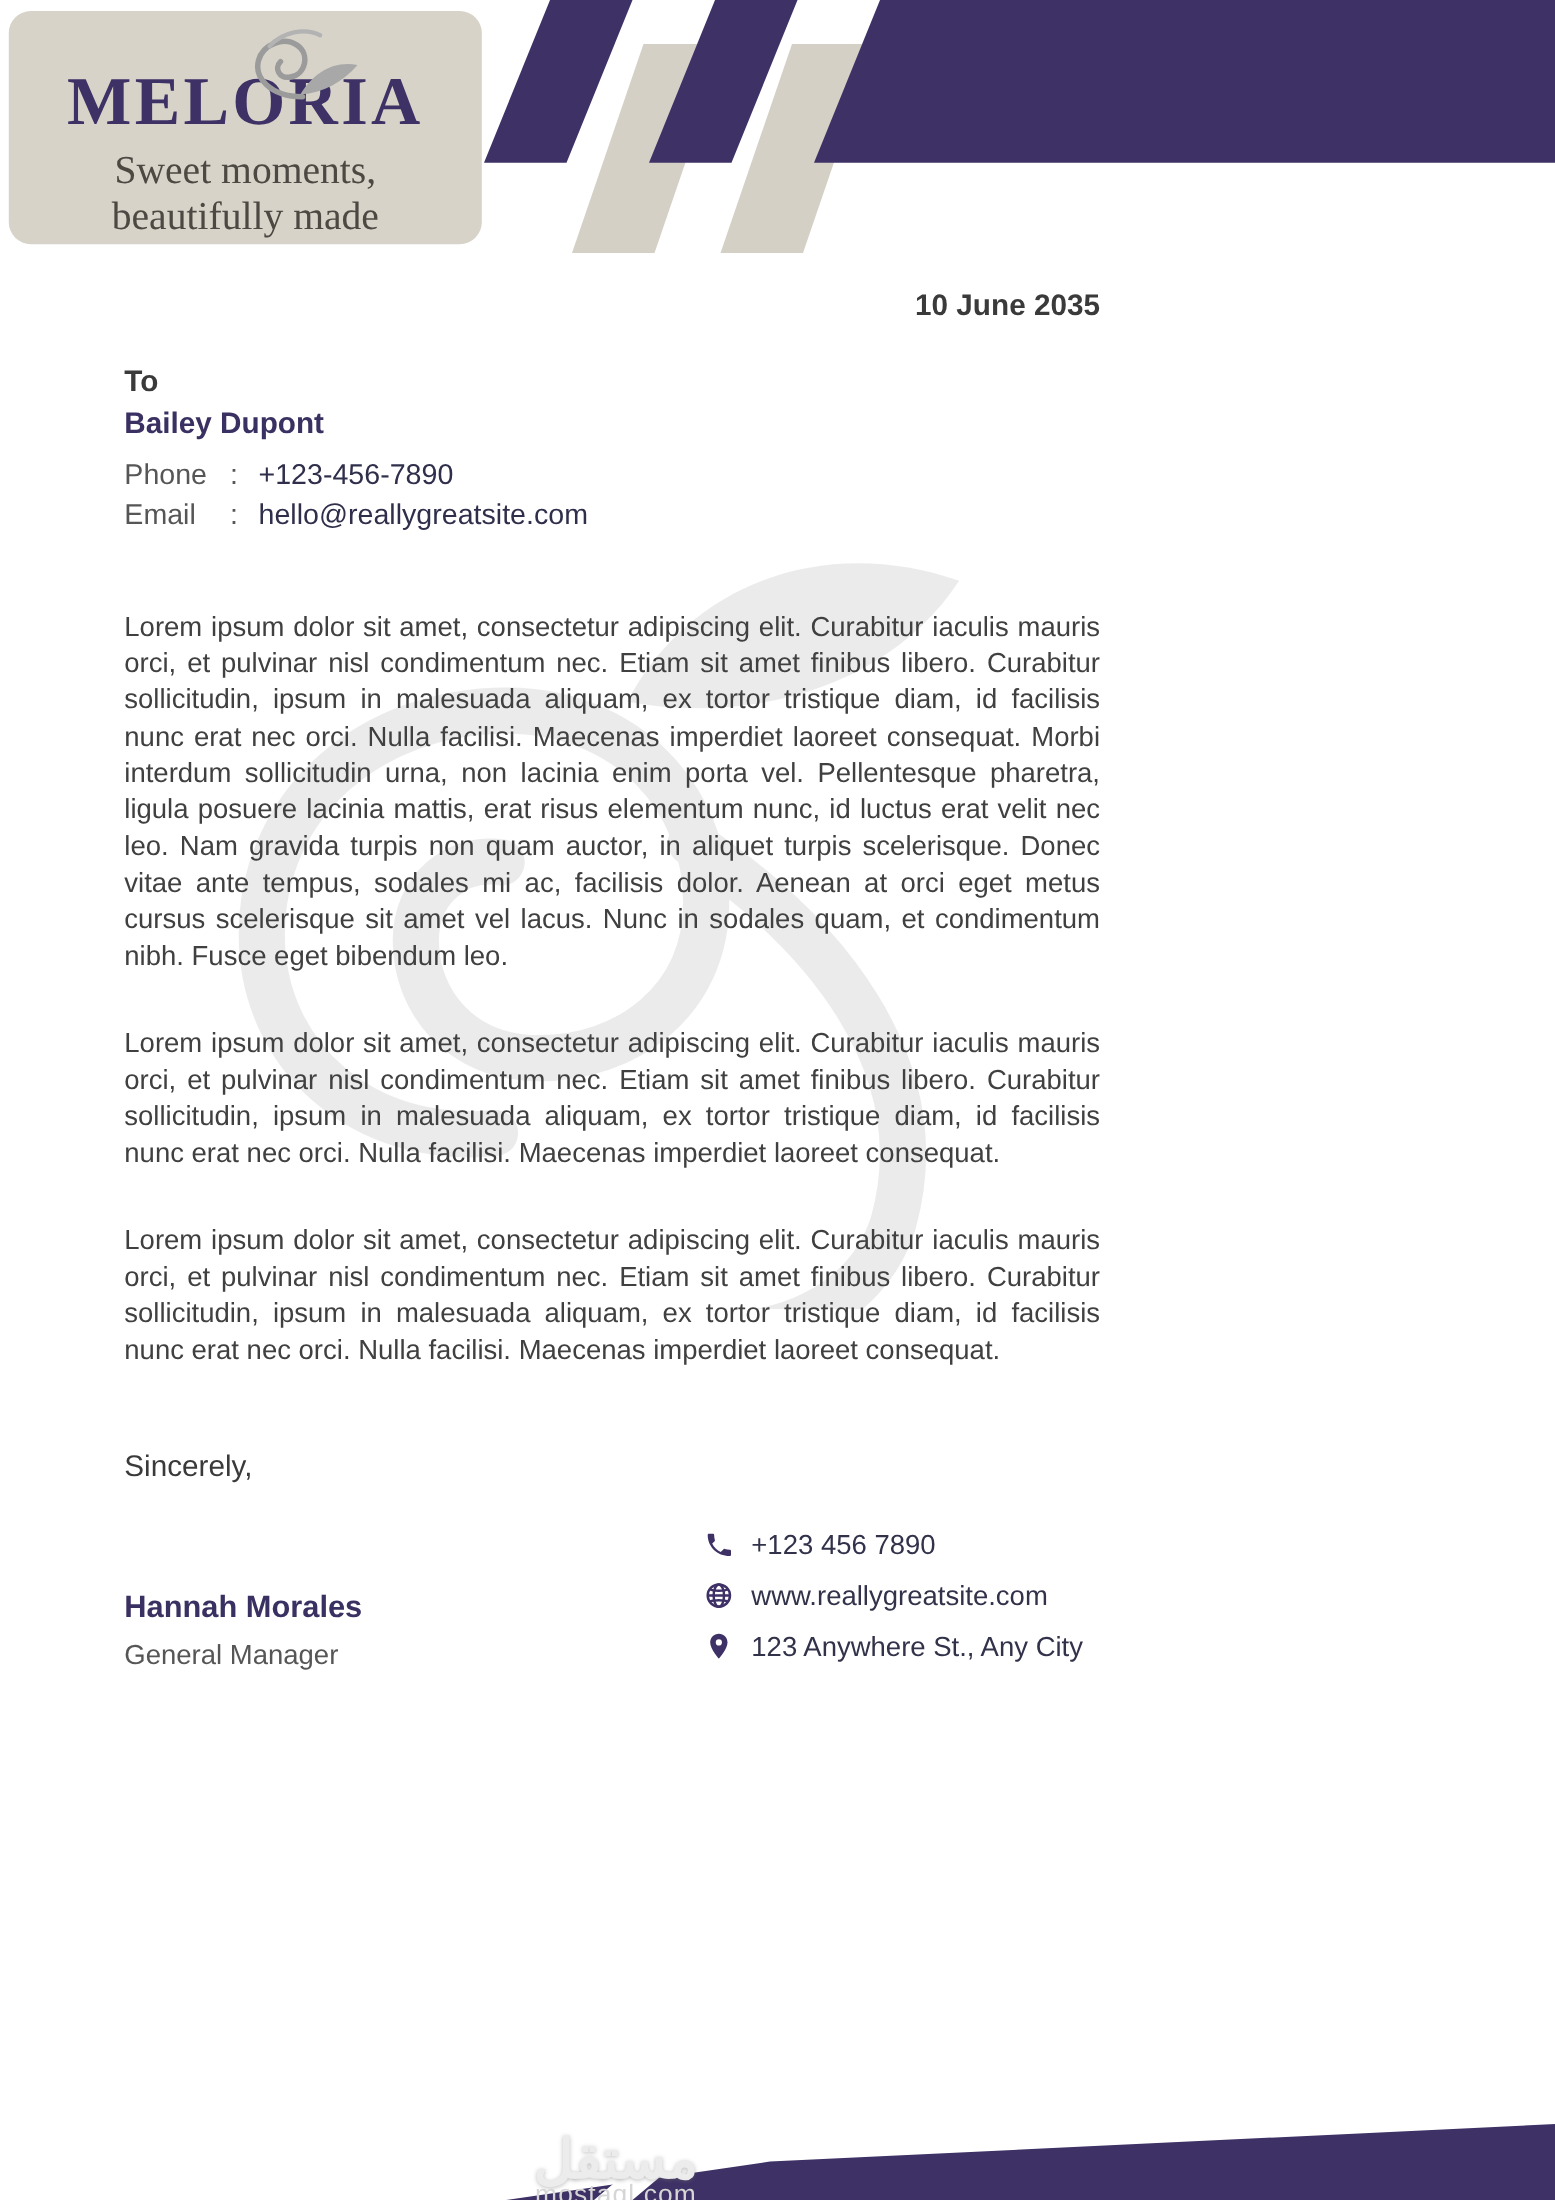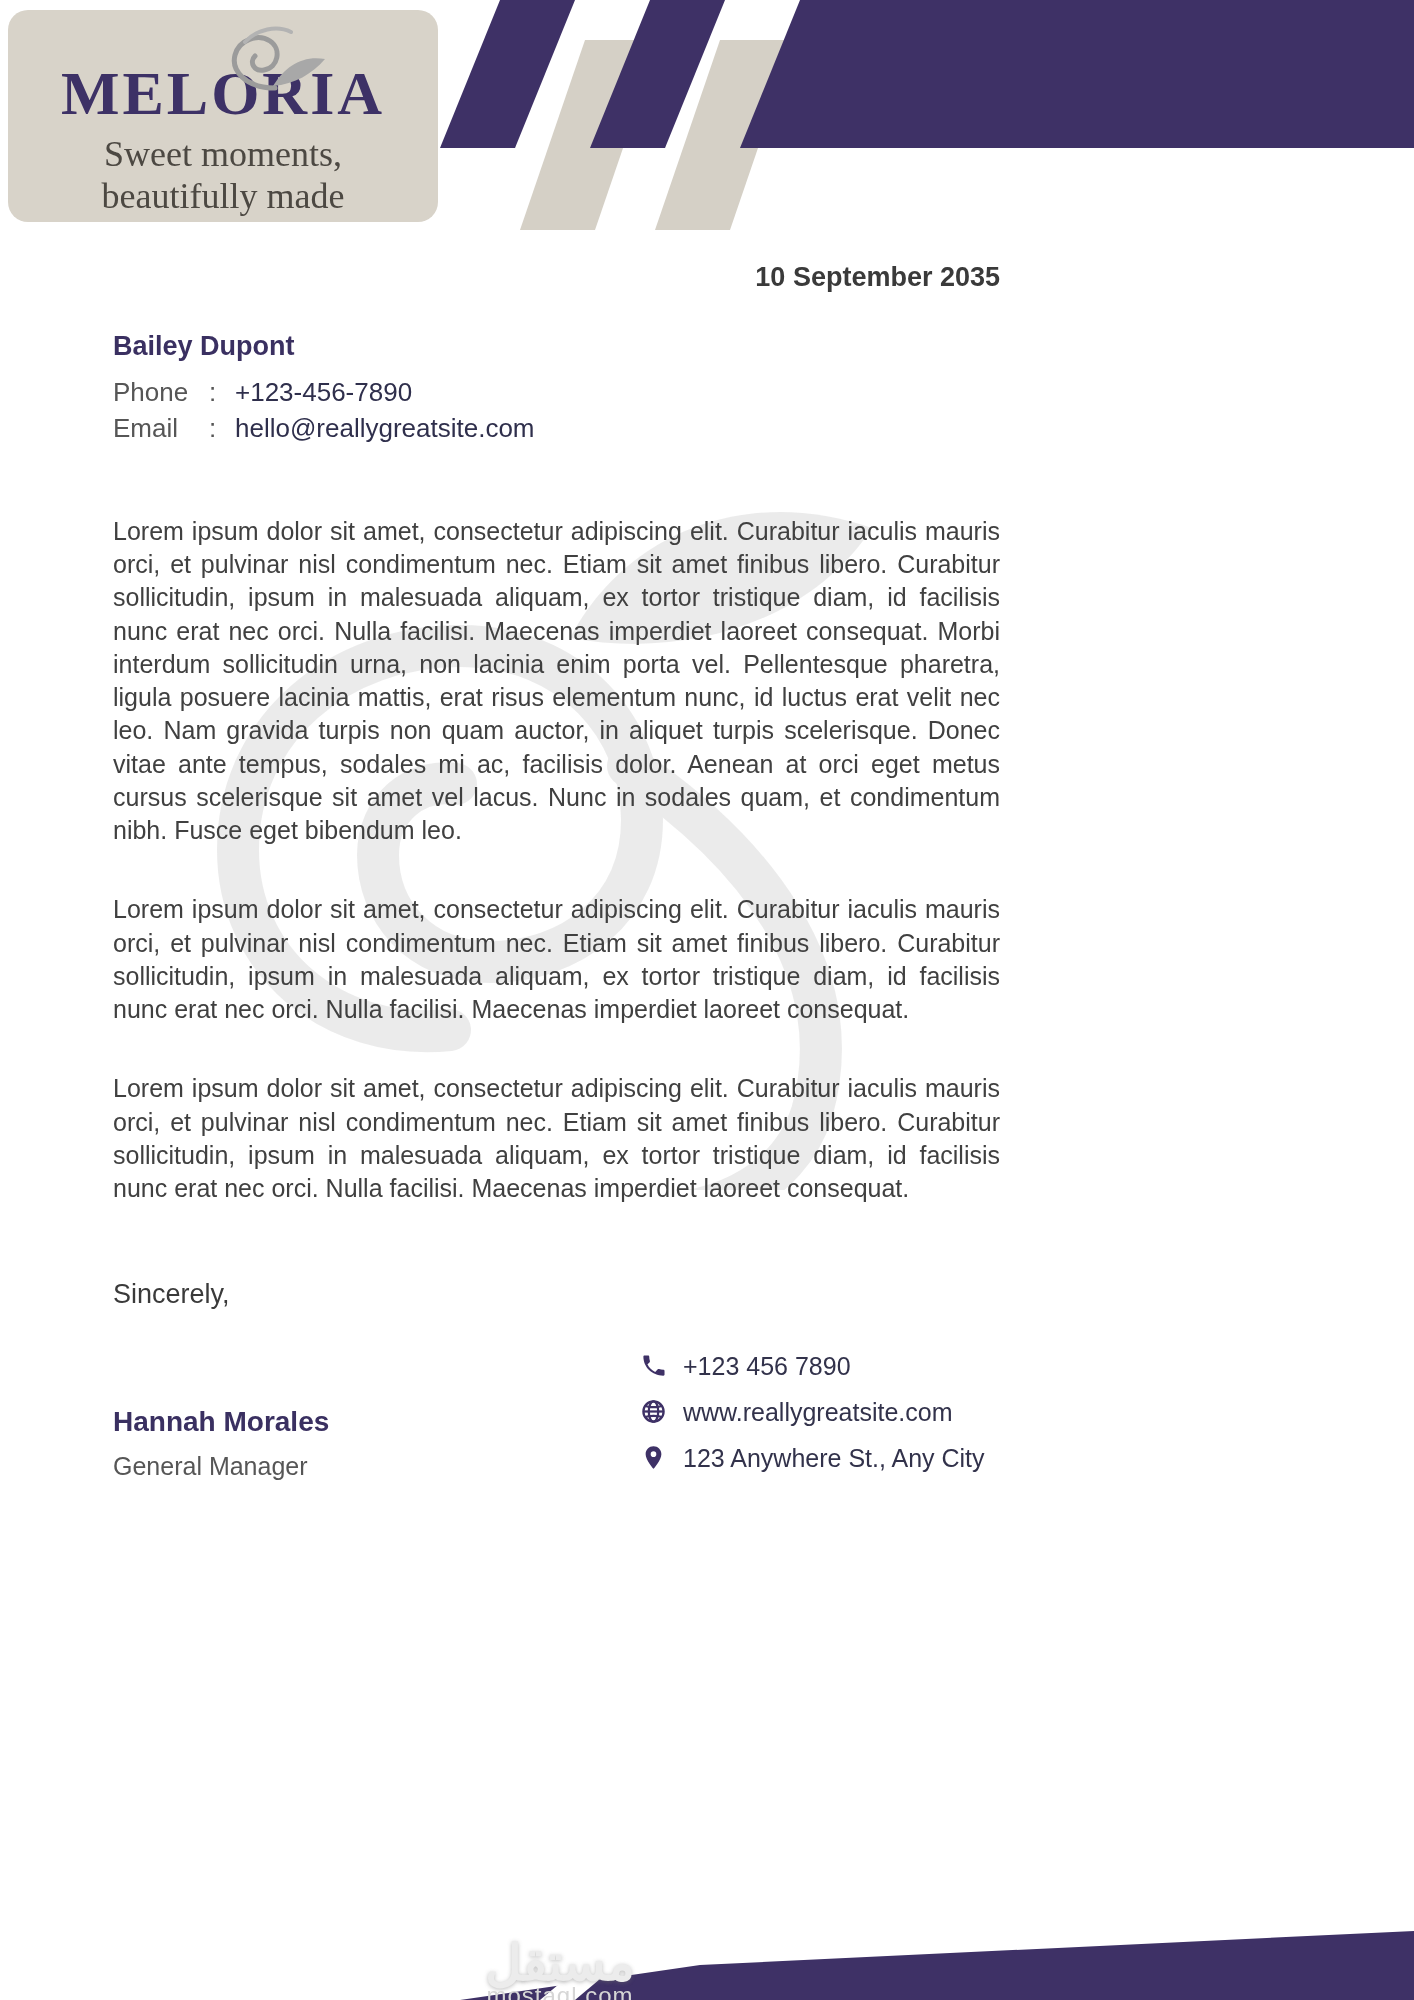--- a/index.html
+++ b/index.html
@@ -99,23 +99,24 @@
       <div class="brand-name">MELORIA</div>
       <div class="tagline">
         <div>Sweet moments,</div>
         <div>beautifully made</div>
       </div>
     </div>
   </div>
 
   <div class="content">
 
-    <div class="date">10 September 2035</div>
+    <div class="date">10 June 2035</div>
 
     <div class="recipient">
+      <div class="to-label">To</div>
       <div class="recipient-name">Bailey Dupont</div>
 
       <div class="recipient-row">
         <span class="label">Phone</span>
         <span class="sep">:</span>
         <span class="value">+123-456-7890</span>
       </div>
       <div class="recipient-row">
         <span class="label">Email</span>
         <span class="sep">:</span>

